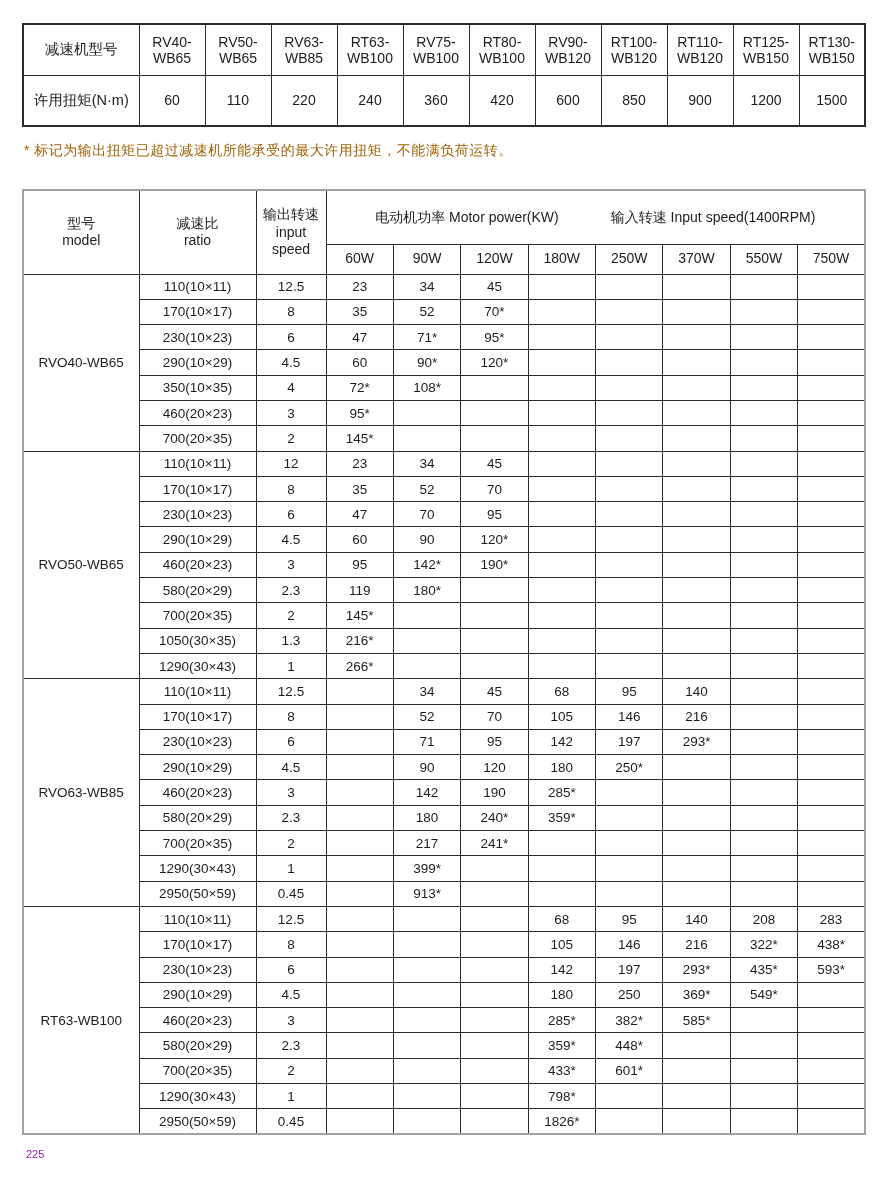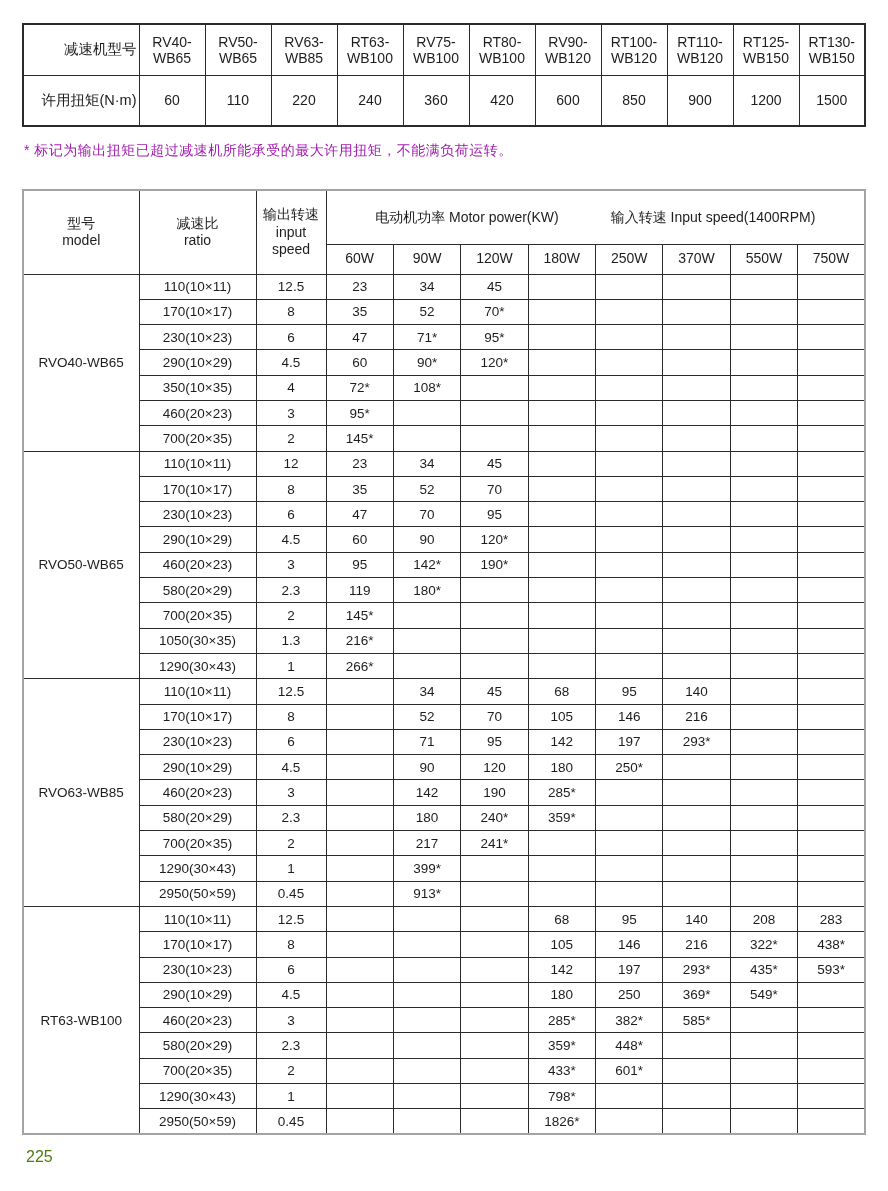--- a/index.html
+++ b/index.html
@@ -21,41 +21,41 @@
     font-size: 14px;
     color: #1d1d1d;
     padding: 0 2px;
     white-space: pre-line;
     overflow: hidden;
   }
 
   
   .torque-table { border: 2px solid #2b2b2b; }
   .torque-table th, .torque-table td { height: 51px; }
-  .torque-table .lbl { font-size: 14.5px; text-align: right; }
+  .torque-table .lbl { font-size: 14.5px; }
 
   
   .note {
     margin: 15px 0 0 2px;
     font-size: 14px;
     letter-spacing: 0.5px;
-    color: #a21caf;
+    color: #a16207;
   }
 
   
   .spec-table { margin-top: 29px; border: 2px solid #a3a3a3; }
   .spec-table thead th { height: 30px; line-height: 1.25; }
   .spec-table tbody td { height: 25.3px; font-size: 13.5px; }
   .spec-table .model { font-size: 13.5px; text-align: center; }
   .power-head { display: flex; justify-content: center; gap: 52px; white-space: nowrap; }
 
   .page-number {
     margin: 13px 0 0 4px;
-    font-size: 16px;
-    color: #4d7c0f;
+    font-size: 11px;
+    color: #a21caf;
   }
 </style>
 </head>
 <body>
 
 <div class="page">
 
   <table class="torque-table">
     <colgroup>
       <col style="width:116px">

